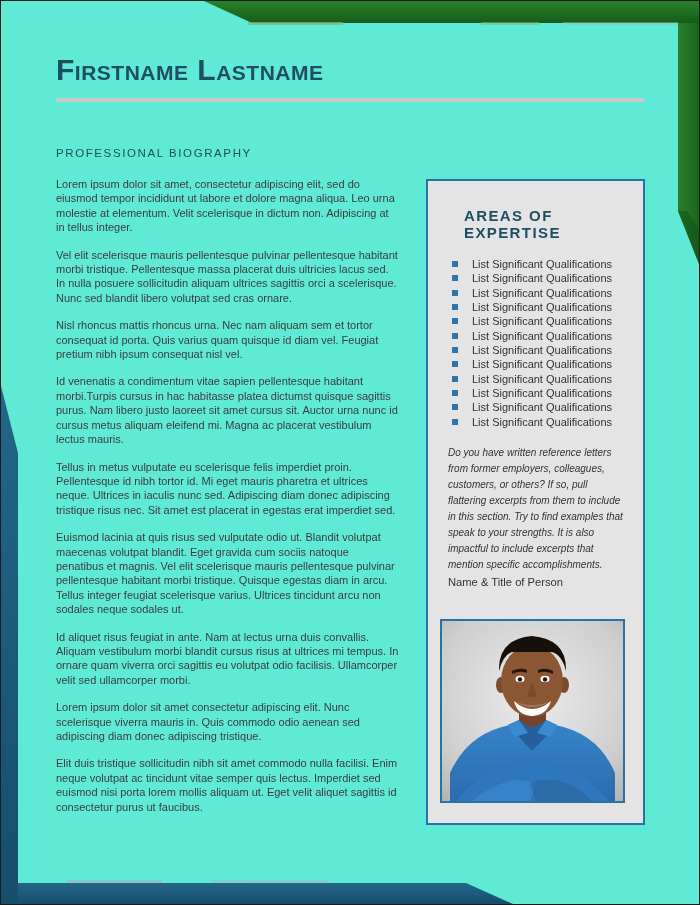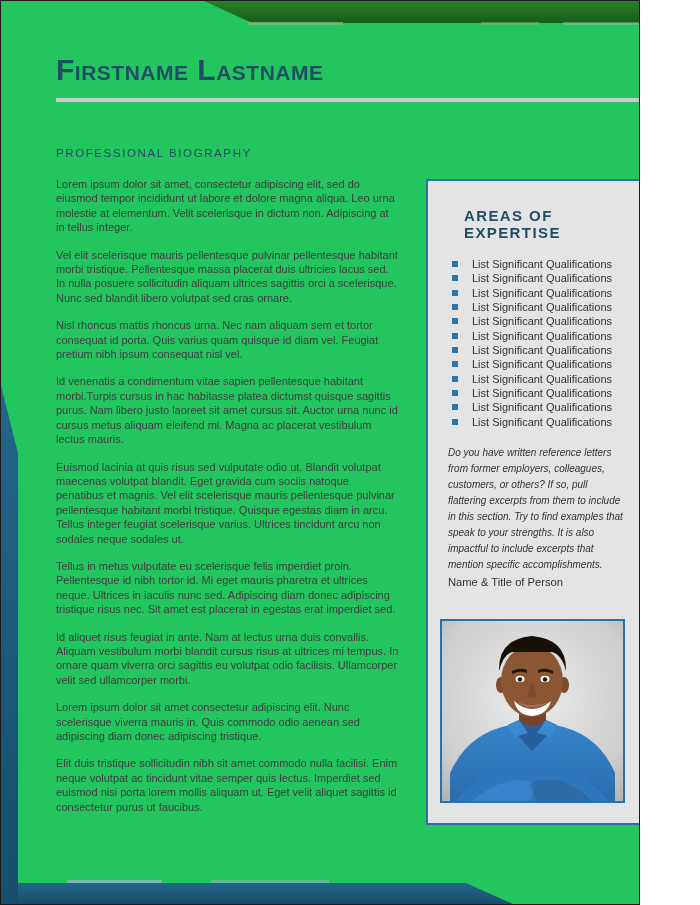--- a/index.html
+++ b/index.html
@@ -1,17 +1,17 @@
 <!DOCTYPE html>
 <html><head>
 <meta charset="utf-8">
 <style>
   html,body{margin:0;padding:0;background:#fff;}
   .page{
-    position:relative;width:640px;height:905px;background:#22c55e;
+    position:relative;width:700px;height:905px;background:#5eead4;
     border:1px solid #1c1c1c;box-sizing:border-box;overflow:hidden;
     font-family:"Liberation Sans",sans-serif;color:#3d3d3d;
   }
   .deco{position:absolute;left:0;top:0;pointer-events:none;}
   .name-heading{
     position:absolute;left:55px;top:52px;margin:0;
     font-size:30px;font-weight:bold;color:#1F4E63;
     font-variant:small-caps;letter-spacing:0.5px;white-space:nowrap;
   }
   .divider-rule{
@@ -94,22 +94,22 @@
   <div class="divider-rule"></div>
 
 
   <h2 class="bio-heading">PROFESSIONAL BIOGRAPHY</h2>
 
   <div class="main-col">
     <p>Lorem ipsum dolor sit amet, consectetur adipiscing elit, sed do eiusmod tempor incididunt ut labore et dolore magna aliqua. Leo urna molestie at elementum. Velit scelerisque in dictum non. Adipiscing at in tellus integer.</p>
     <p>Vel elit scelerisque mauris pellentesque pulvinar pellentesque habitant morbi tristique. Pellentesque massa placerat duis ultricies lacus sed. In nulla posuere sollicitudin aliquam ultrices sagittis orci a scelerisque. Nunc sed blandit libero volutpat sed cras ornare.</p>
     <p>Nisl rhoncus mattis rhoncus urna. Nec nam aliquam sem et tortor consequat id porta. Quis varius quam quisque id diam vel. Feugiat pretium nibh ipsum consequat nisl vel.</p>
     <p>Id venenatis a condimentum vitae sapien pellentesque habitant morbi.Turpis cursus in hac habitasse platea dictumst quisque sagittis purus. Nam libero justo laoreet sit amet cursus sit. Auctor urna nunc id cursus metus aliquam eleifend mi. Magna ac placerat vestibulum lectus mauris.</p>
+    <p>Tellus in metus vulputate eu scelerisque felis imperdiet proin. Pellentesque id nibh tortor id. Mi eget mauris pharetra et ultrices neque. Ultrices in iaculis nunc sed. Adipiscing diam donec adipiscing tristique risus nec. Sit amet est placerat in egestas erat imperdiet sed.</p>
     <p>Euismod lacinia at quis risus sed vulputate odio ut. Blandit volutpat maecenas volutpat blandit. Eget gravida cum sociis natoque penatibus et magnis. Vel elit scelerisque mauris pellentesque pulvinar pellentesque habitant morbi tristique. Quisque egestas diam in arcu. Tellus integer feugiat scelerisque varius. Ultrices tincidunt arcu non sodales neque sodales ut.</p>
-    <p>Tellus in metus vulputate eu scelerisque felis imperdiet proin. Pellentesque id nibh tortor id. Mi eget mauris pharetra et ultrices neque. Ultrices in iaculis nunc sed. Adipiscing diam donec adipiscing tristique risus nec. Sit amet est placerat in egestas erat imperdiet sed.</p>
     <p>Id aliquet risus feugiat in ante. Nam at lectus urna duis convallis. Aliquam vestibulum morbi blandit cursus risus at ultrices mi tempus. In ornare quam viverra orci sagittis eu volutpat odio facilisis. Ullamcorper velit sed ullamcorper morbi.</p>
     <p>Lorem ipsum dolor sit amet consectetur adipiscing elit. Nunc scelerisque viverra mauris in. Quis commodo odio aenean sed adipiscing diam donec adipiscing tristique.</p>
     <p>Elit duis tristique sollicitudin nibh sit amet commodo nulla facilisi. Enim neque volutpat ac tincidunt vitae semper quis lectus. Imperdiet sed euismod nisi porta lorem mollis aliquam ut. Eget velit aliquet sagittis id consectetur purus ut faucibus.</p>
   </div>
 
   <aside class="sidebar">
     <h2>AREAS OF EXPERTISE</h2>
 
     <ul class="expertise-list">
       <li>

